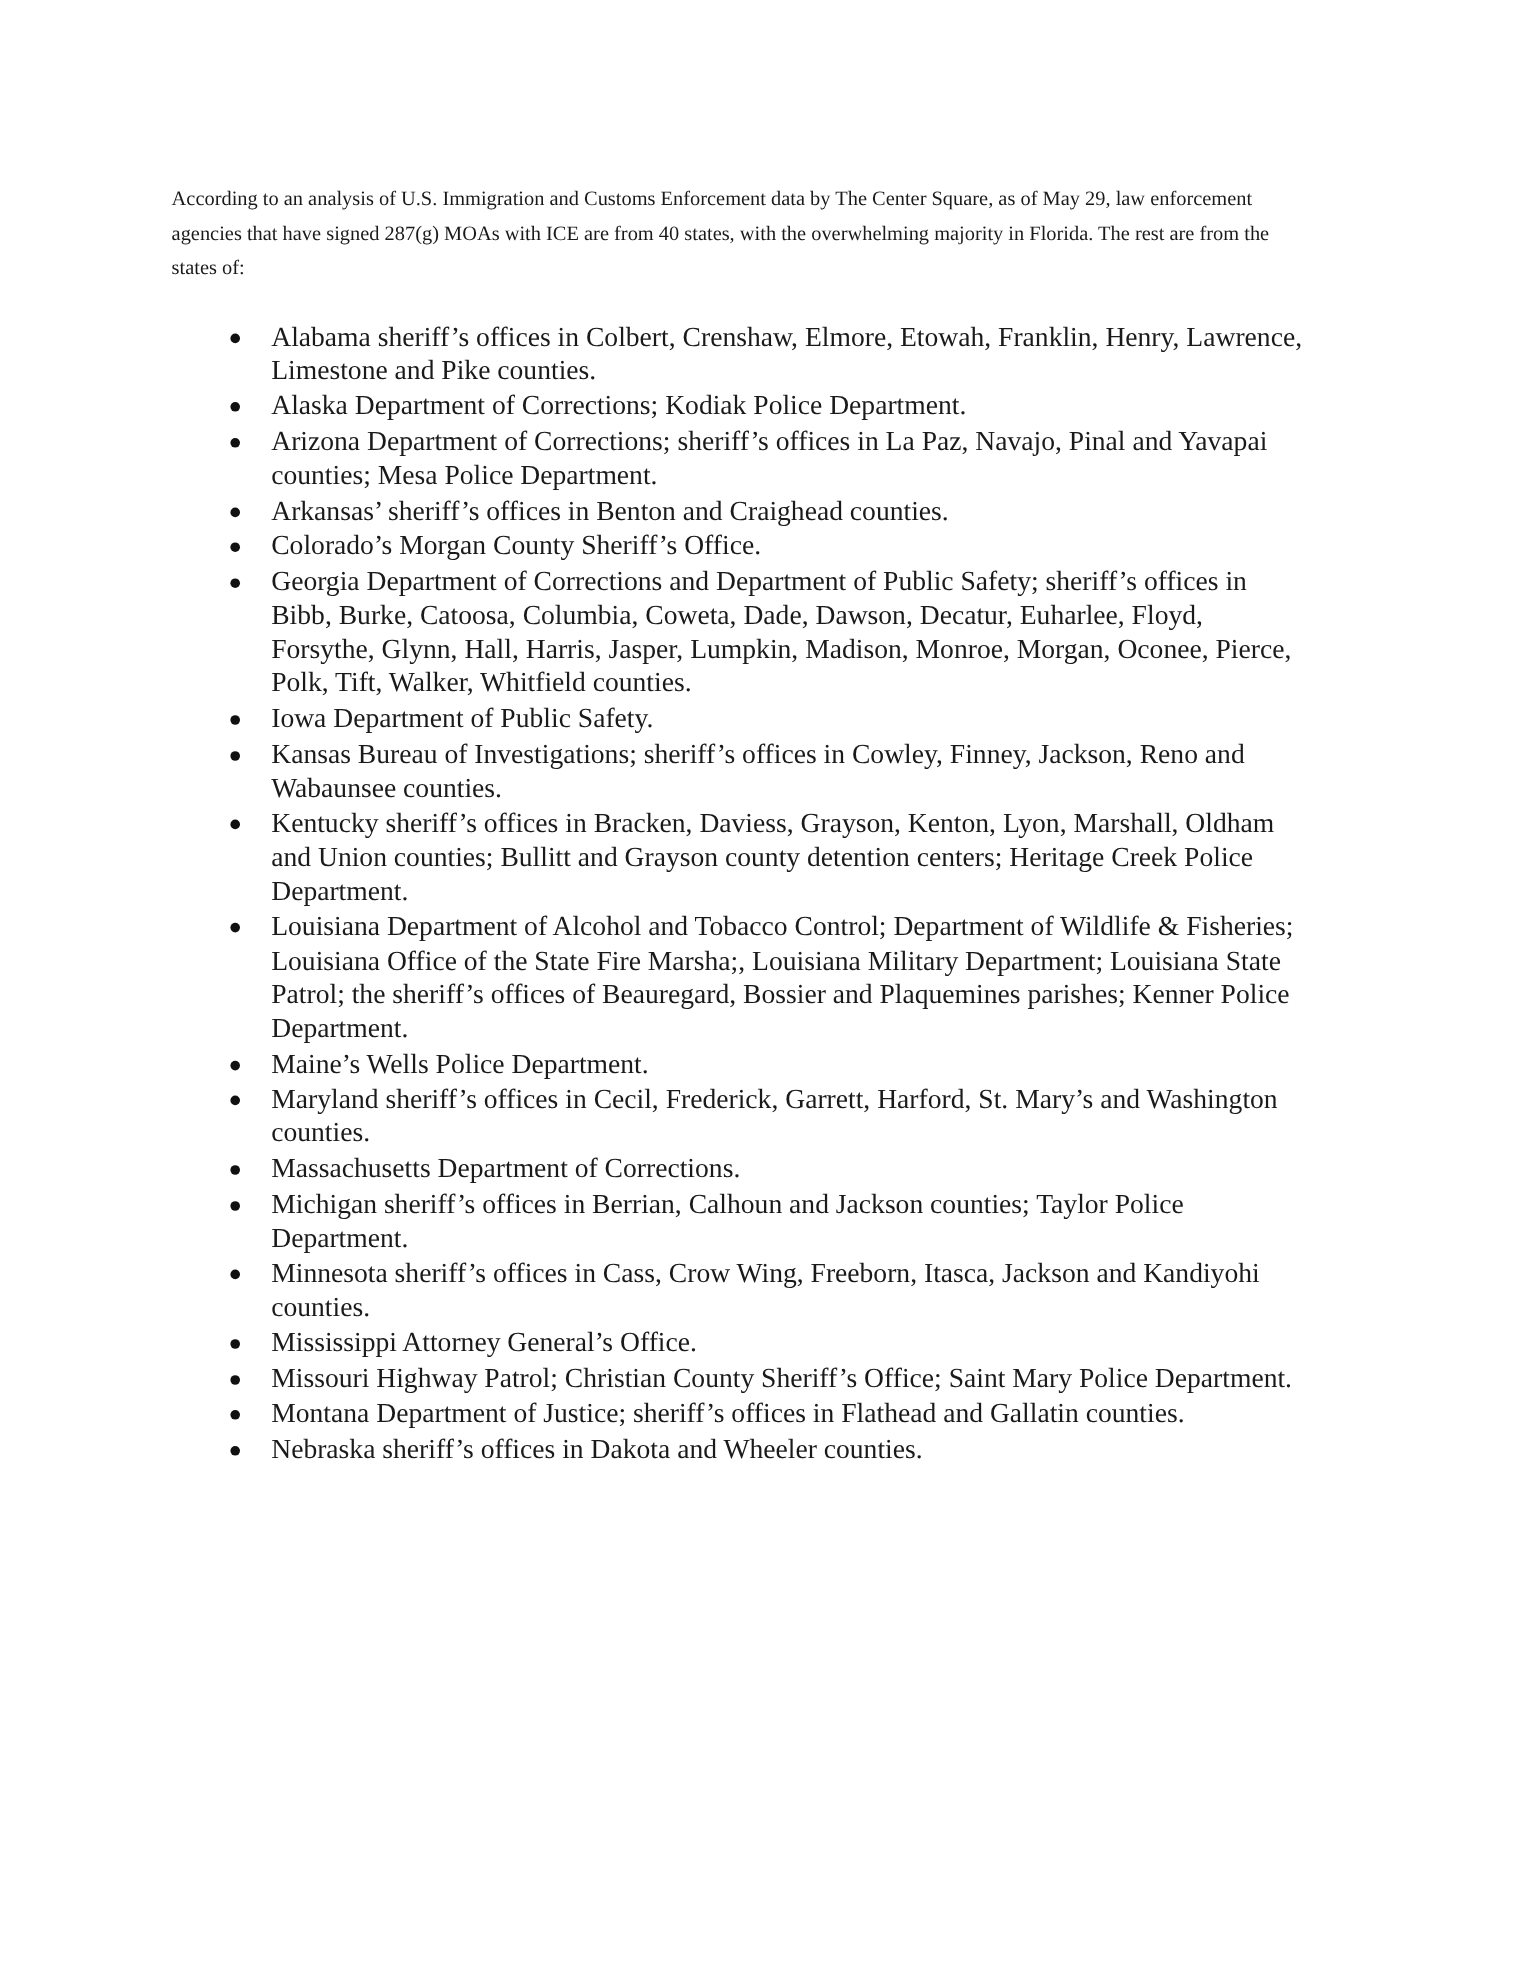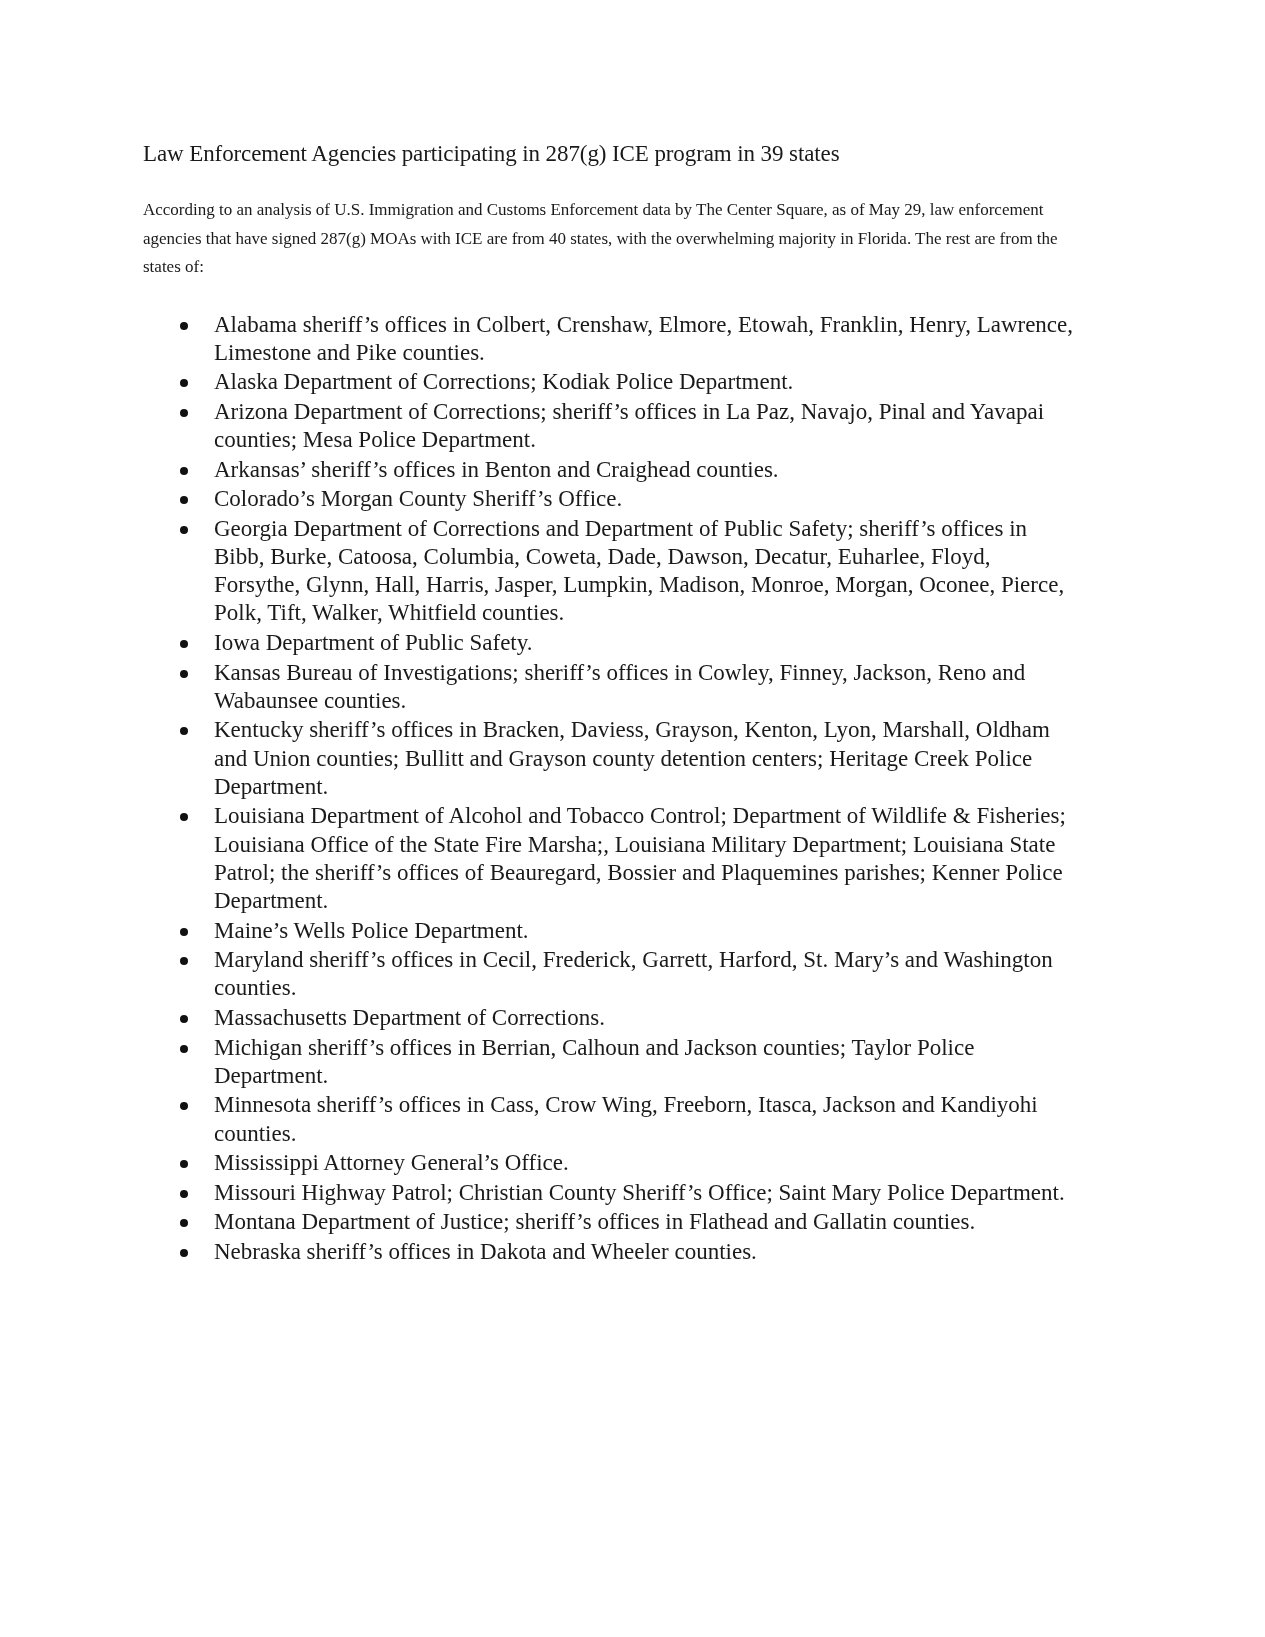--- a/index.html
+++ b/index.html
@@ -31,21 +31,21 @@
     }
     .intro {
       font-family: Liberation Serif, serif;
       font-size: 17px;
       line-height: 28.5px;
       margin: 12px 0 29px 0;
       width: 930px;
     }
     ul.agency-list {
       list-style: none;
-      margin: 0;
+      margin: 12px;
       padding: 0;
     }
     ul.agency-list li {
       position: relative;
       padding-left: 71px;
       font-family: "Liberation Serif", "DejaVu Serif", serif;
       font-size: 23px;
       line-height: 28.2px;
       margin-bottom: 1.4px;
       width: 860px;
@@ -57,21 +57,20 @@
       width: 8px;
       height: 8px;
       border-radius: 50%;
       background: #111111;
     }
   </style>
 </head>
 <body>
 
 <div class="page">
-  <p class="title">Law Enforcement Agencies participating in 287(g) ICE program in 39 states</p>
   <p class="intro">According to an analysis of U.S. Immigration and Customs Enforcement data by The Center Square, as of May 29, law enforcement agencies that have signed 287(g) MOAs with ICE are from 40 states, with the overwhelming majority in Florida. The rest are from the states of:</p>
   <ul class="agency-list">
     <li><span class="bullet"></span><span>Alabama sheriff’s offices in Colbert, Crenshaw, Elmore, Etowah, Franklin, Henry, Lawrence, Limestone and Pike counties.</span></li>
     <li><span class="bullet"></span><span>Alaska Department of Corrections; Kodiak Police Department.</span></li>
     <li><span class="bullet"></span><span>Arizona Department of Corrections; sheriff’s offices in La Paz, Navajo, Pinal and Yavapai counties; Mesa Police Department.</span></li>
     <li><span class="bullet"></span><span>Arkansas’ sheriff’s offices in Benton and Craighead counties.</span></li>
     <li><span class="bullet"></span><span>Colorado’s Morgan County Sheriff’s Office.</span></li>
     <li><span class="bullet"></span><span>Georgia Department of Corrections and Department of Public Safety; sheriff’s offices in Bibb, Burke, Catoosa, Columbia, Coweta, Dade, Dawson, Decatur, Euharlee, Floyd, Forsythe, Glynn, Hall, Harris, Jasper, Lumpkin, Madison, Monroe, Morgan, Oconee, Pierce, Polk, Tift, Walker, Whitfield counties.</span></li>
     <li><span class="bullet"></span><span>Iowa Department of Public Safety.</span></li>
     <li><span class="bullet"></span><span>Kansas Bureau of Investigations; sheriff’s offices in Cowley, Finney, Jackson, Reno and Wabaunsee counties.</span></li>

